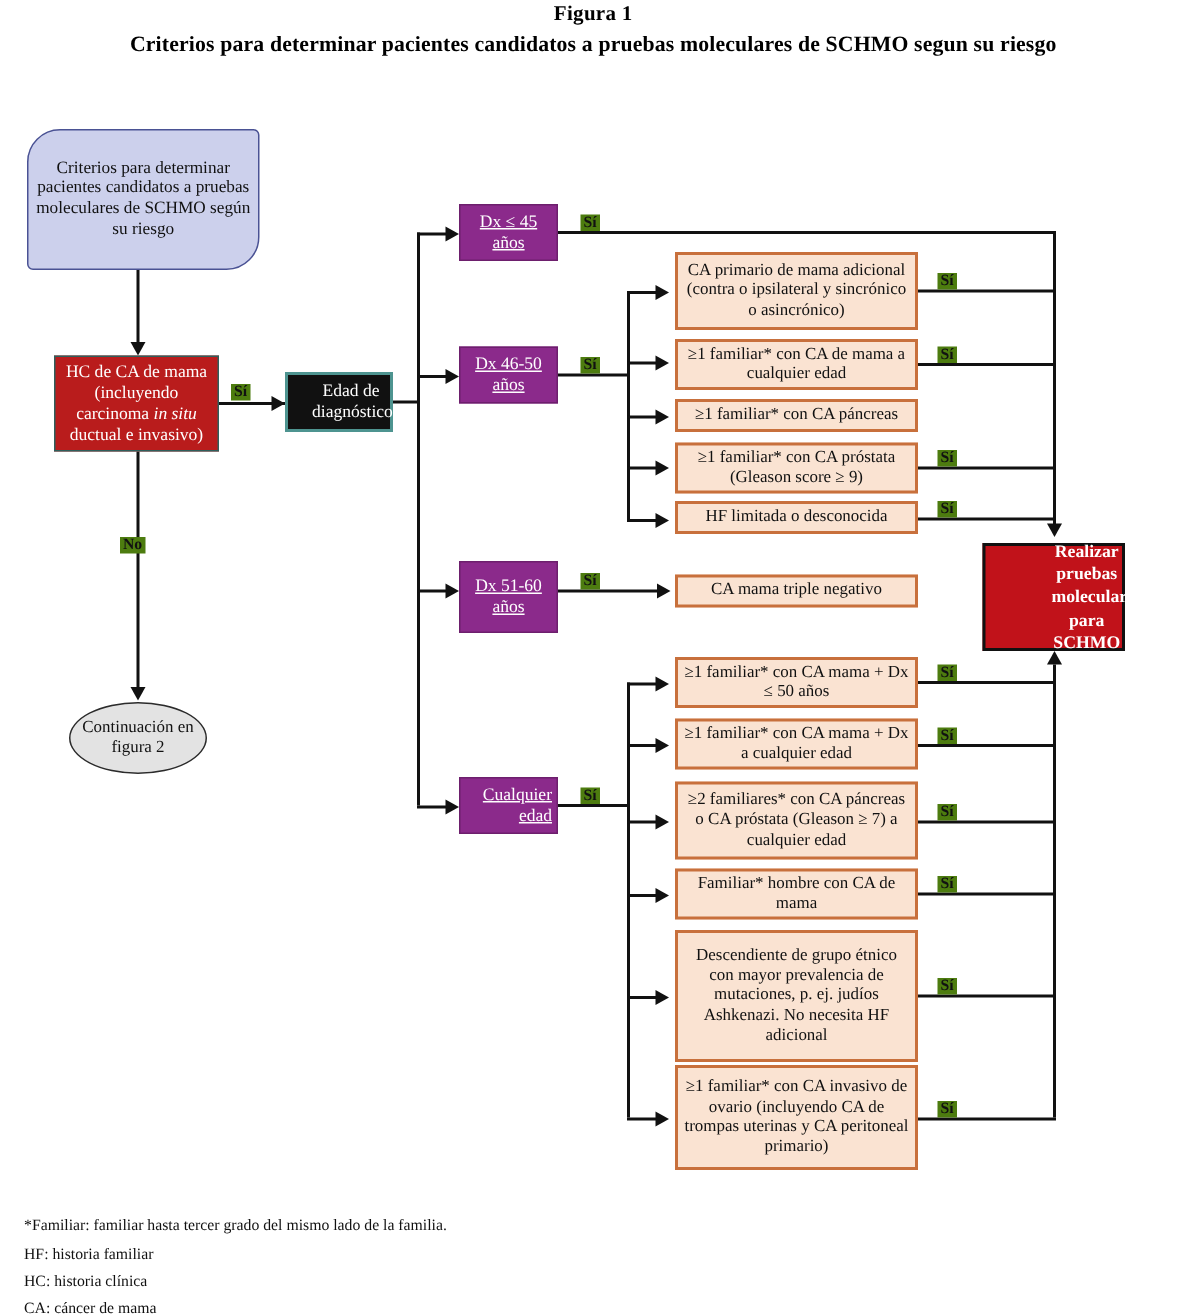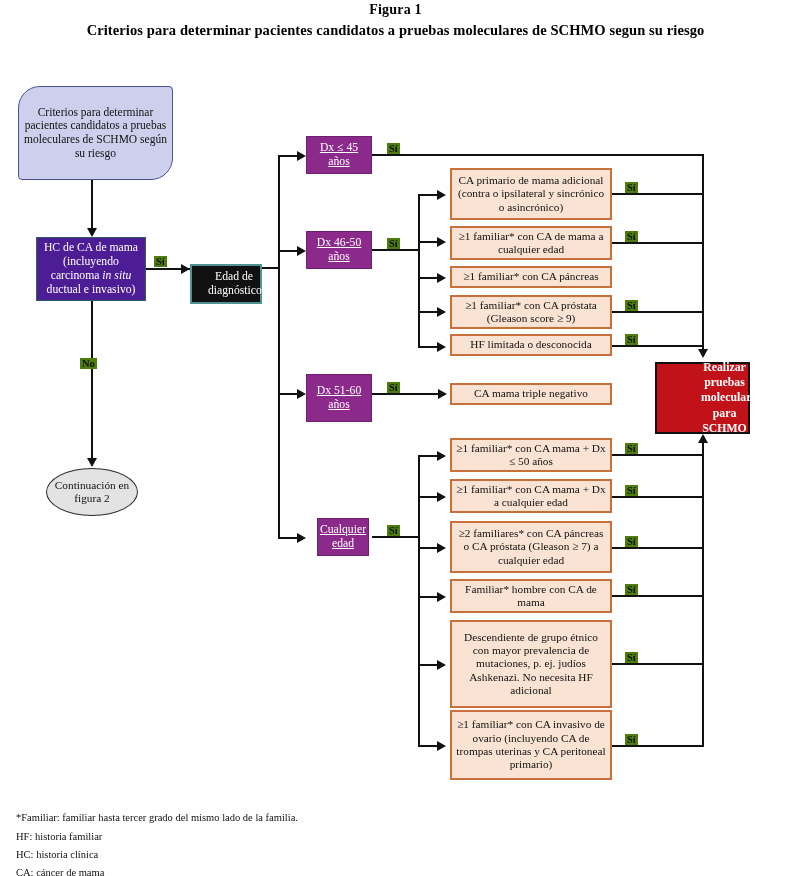--- a/index.html
+++ b/index.html
@@ -48,21 +48,21 @@
   .banner {
     background: #ccd0ec;
     border: 1.6px solid #4a5294;
     color: #111;
     font-size: 11.5px;
     border-radius: 22px 4px 22px 4px;
   }
 
   
   .teal {
-    background: #4c1d95;
+    background: #b91c1c;
     border: 1.6px solid #2e5f5c;
     color: #ffffff;
     font-size: 11.7px;
   }
   
   .black {
     background: #111111;
     border: 2.2px solid #4e9490;
     color: #ffffff;
     font-size: 11.7px;
@@ -168,21 +168,21 @@
   <div class="arw down" style="left:86.5px; top:228px;"></div>
 
   <div class="node teal" style="left:36px; top:237px; width:110px; height:64px;">
     <span class="node-txt"><span>HC de CA de mama (incluyendo carcinoma </span><span class="ital">in situ</span><span> ductual e invasivo)</span></span>
   </div>
 
   <div class="ln h" style="left:146px; top:268px; width:44px;"></div>
   <div class="lbl" style="left:154px; top:256px;">Sí</div>
   <div class="arw right" style="left:181px; top:263.5px;"></div>
 
-  <div class="node black" style="left:190px; top:264px; width:72px; height:40px;padding-left:16px;">
+  <div class="node black" style="left:190px; top:248px; width:72px; height:40px;padding-left:16px;">
     <span class="node-txt">Edad de diagnóstico</span>
   </div>
 
   <div class="ln v" style="left:91px; top:301px; height:159px;"></div>
   <div class="lbl" style="left:80px; top:358px;">No</div>
   <div class="arw down" style="left:86.5px; top:458px;"></div>
 
   <div class="node ellipse" style="left:46px; top:468px; width:92px; height:48px;">
     <span class="node-txt">Continuación en figura 2</span>
   </div>
@@ -204,21 +204,21 @@
 
   <div class="node purple" style="left:306px; top:136px; width:66px; height:38px;">
     <span class="node-txt">Dx ≤ 45 años</span>
   </div>
   <div class="node purple" style="left:306px; top:231px; width:66px; height:38px;">
     <span class="node-txt">Dx 46-50 años</span>
   </div>
   <div class="node purple" style="left:306px; top:374px; width:66px; height:48px;">
     <span class="node-txt">Dx 51-60 años</span>
   </div>
-  <div class="node purple" style="left:317px; top:518px; width:52px; height:38px;">
+  <div class="node purple" style="left:306px; top:518px; width:66px; height:38px;text-align:right;">
     <span class="node-txt">Cualquier edad</span>
   </div>
 
   <div class="ln h" style="left:372px; top:154px; width:332px;"></div>
   <div class="lbl" style="left:387px; top:143px;">Sí</div>
 
   <div class="ln h" style="left:372px; top:249px; width:48px;"></div>
   <div class="lbl" style="left:387px; top:238px;">Sí</div>
   <div class="ln v" style="left:418px; top:194px; height:153px;"></div>
 

